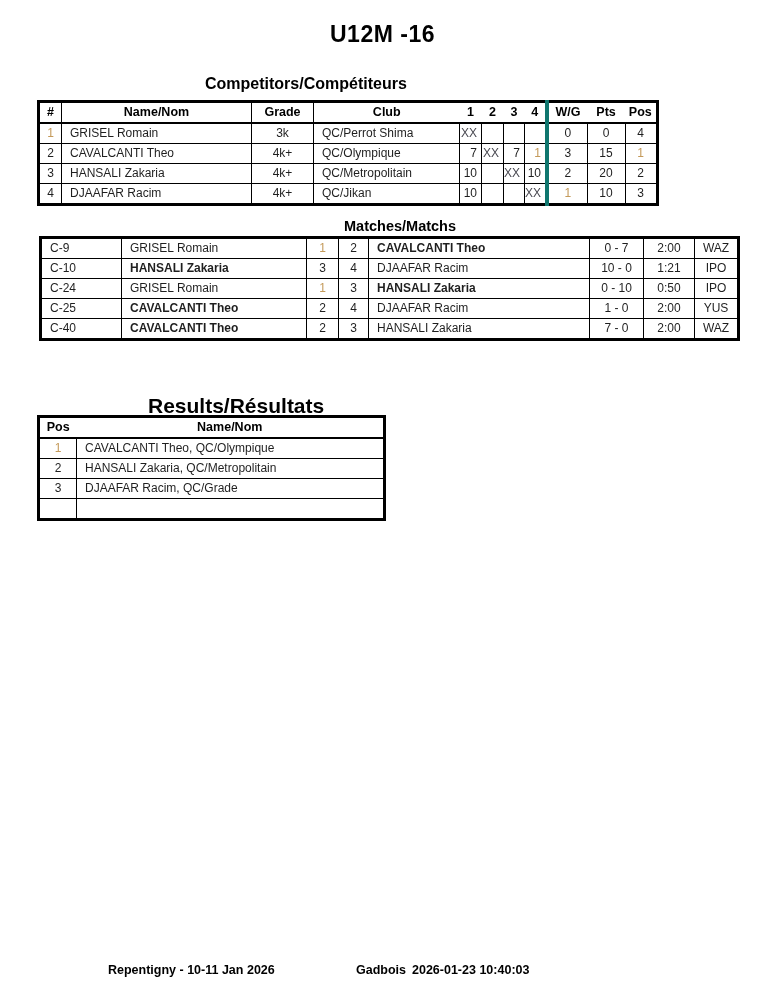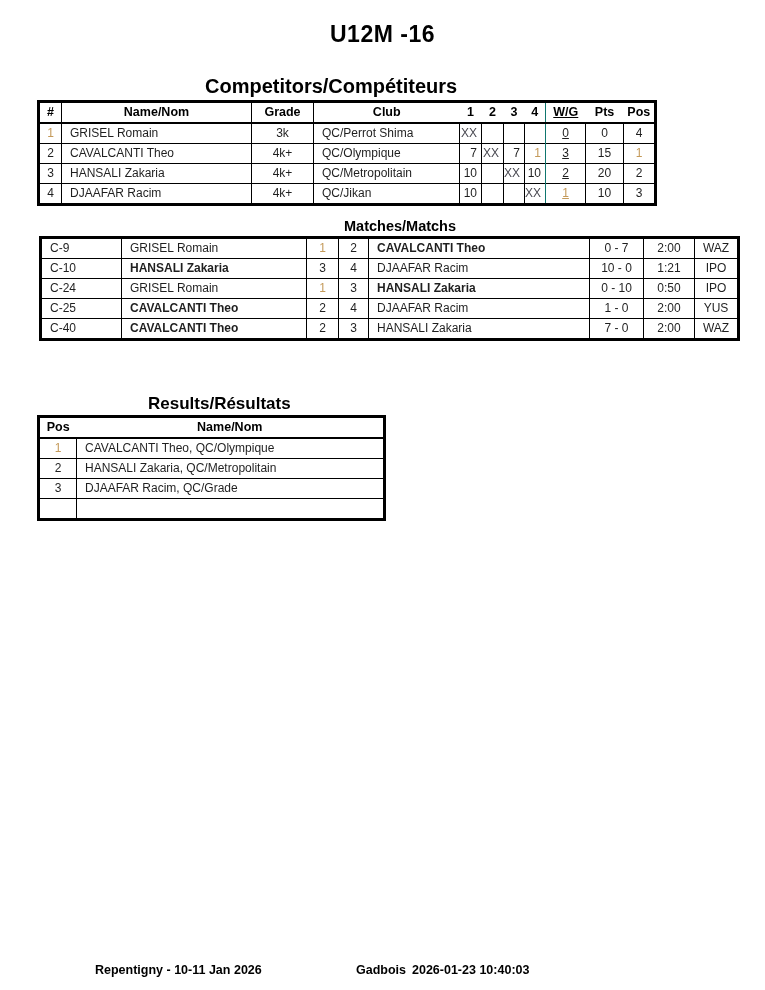--- a/index.html
+++ b/index.html
@@ -3,46 +3,46 @@
 <meta charset="utf-8">
 <style>
   html,body{margin:0;padding:0;background:#ffffff;}
   .canvas{position:relative;width:765px;height:990px;background:#ffffff;
           font-family:"Liberation Sans", sans-serif;color:#1f1f1f;overflow:hidden;}
 
   .page-title{position:absolute;top:21px;left:0;width:765px;text-align:center;
               font-size:23px;font-weight:bold;color:#000;letter-spacing:0.5px;}
 
   .h2{position:absolute;font-weight:bold;color:#000;white-space:nowrap;}
-  #h-comp {top:75px;left:205px;font-size:20px;}
+  #h-comp {top:75px;left:205px;font-size:16px;}
   #h-match{top:218px;left:344px;font-size:14.5px;}
-  #h-res  {top:394px;left:148px;font-size:17px;}
+  #h-res  {top:394px;left:148px;font-size:21px;}
 
   table.sheet{border-collapse:collapse;table-layout:fixed;position:absolute;
               border:3px solid #000;background:#fff;}
   #t-comp {top:100px;left:37px;}
   #t-match{top:236px;left:39px;}
   #t-res  {top:415px;left:37px;}
 
   .sheet th,.sheet td{height:19px;line-height:19px;padding:0;font-size:12px;
                       white-space:nowrap;overflow:hidden;}
   .sheet th{font-weight:bold;color:#000;border-bottom:2px solid #000;font-size:12.5px;}
   .sheet td{border-top:1px solid #000;color:#1f1f1f;}
   .sheet td.bl{border-left:1px solid #000;}
   .sheet th.bl{border-left:1px solid #000;}
-  .sheet td.wg,.sheet th.wg{border-left:1px solid #0f766e;text-decoration:underline;}
+  .sheet td.wg,.sheet th.wg{border-left:4px solid #0f766e;}
 
   .al{text-align:left;padding-left:8px !important;}
   .ac{text-align:center;}
   .ar{text-align:right;padding-right:4px !important;}
   .bold{font-weight:bold;color:#000;}
 
   .footer-item{position:absolute;top:963px;font-size:12.5px;font-weight:bold;
                color:#000;white-space:nowrap;}
-  #f-event{left:95px;}
+  #f-event{left:108px;}
   #f-name {left:356px;}
   #f-time {left:412px;}
 </style>
 </head>
 <body>
 
 <div class="canvas">
 
   <div class="page-title">U12M -16</div>
 

